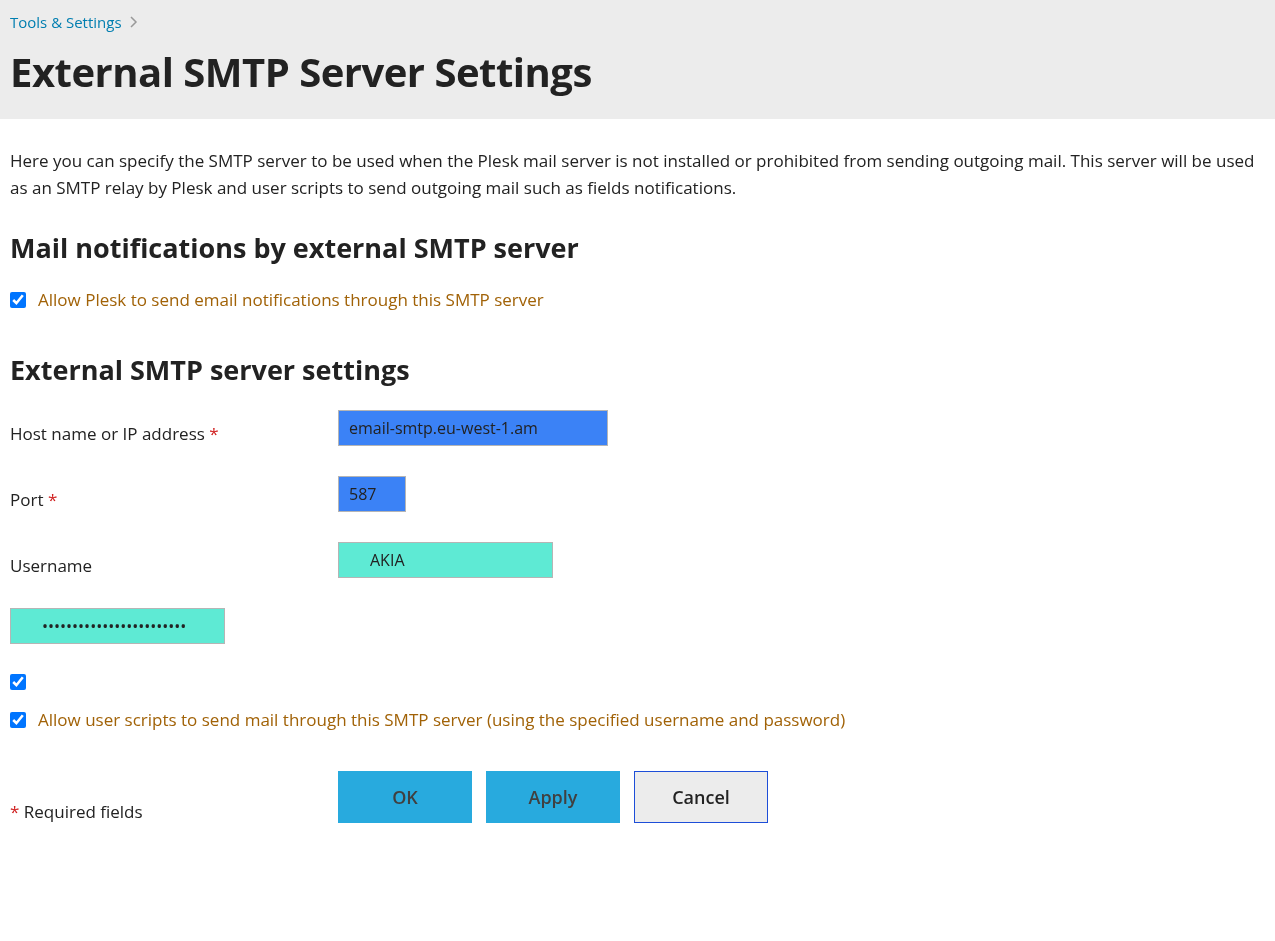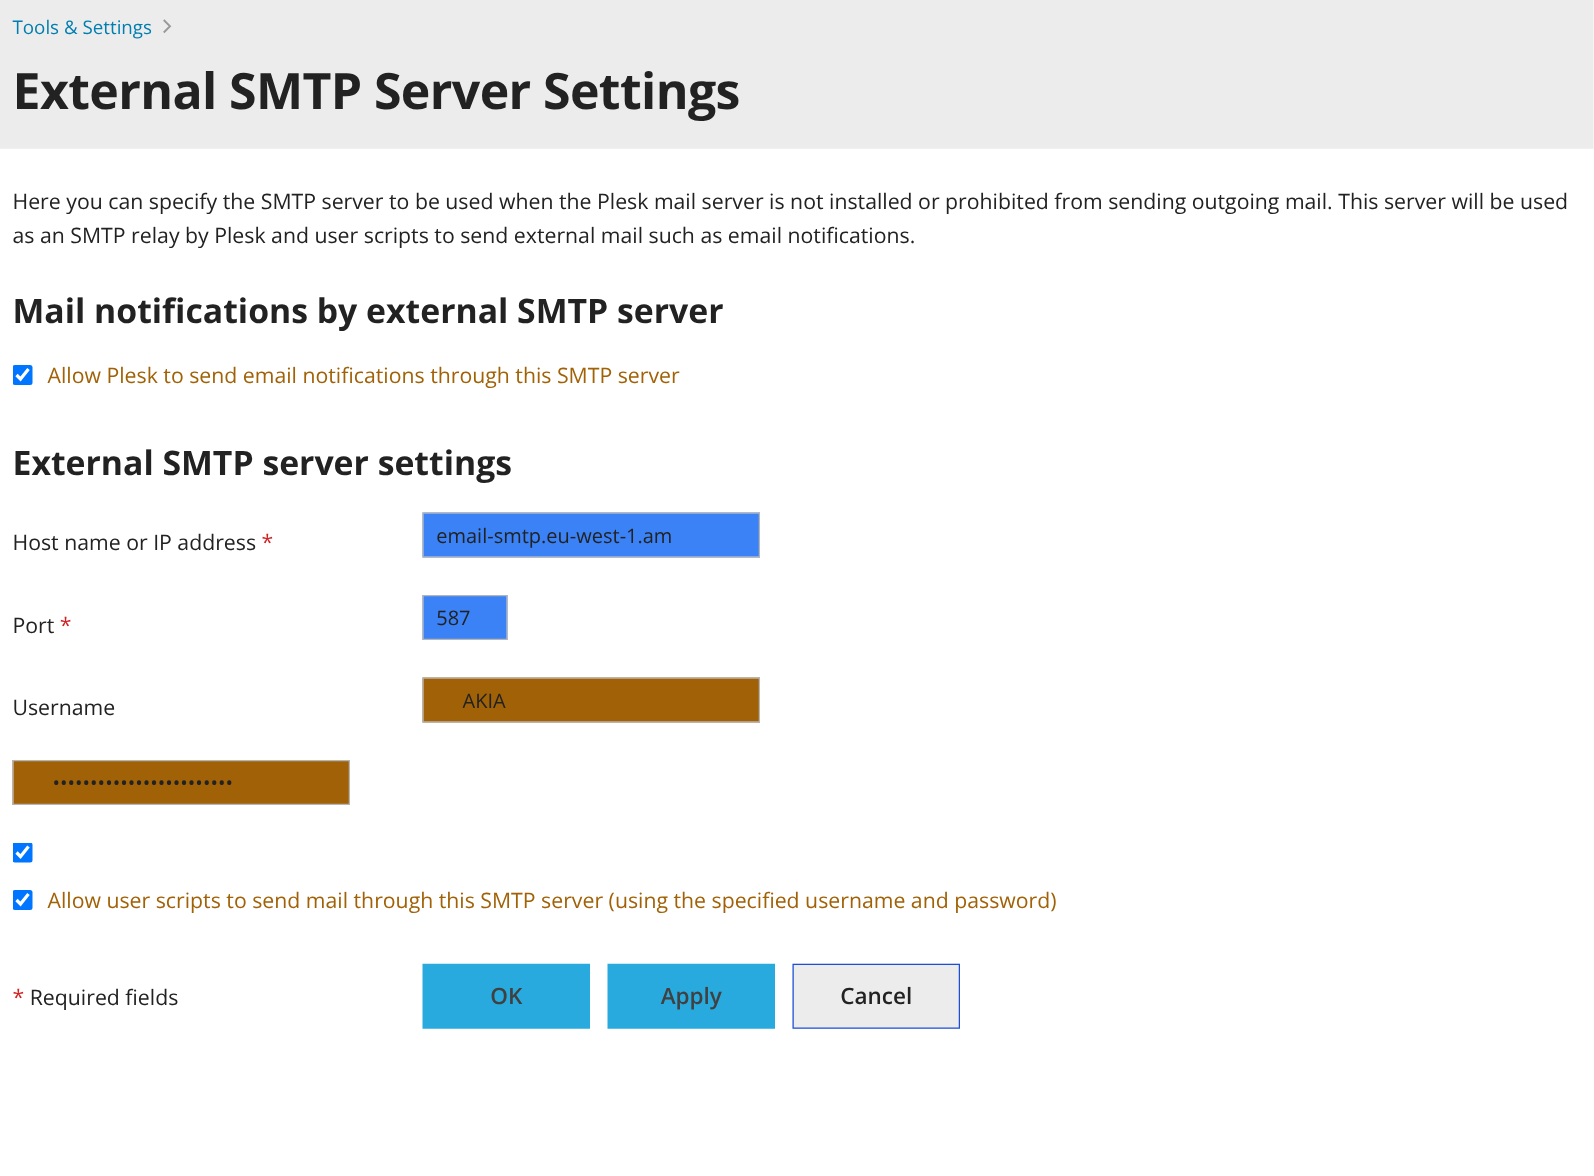--- a/index.html
+++ b/index.html
@@ -96,27 +96,27 @@
       font-family: inherit;
       background: #3b82f6;
     }
     .text-input.wide {
       width: 270px;
     }
     .text-input.narrow {
       width: 68px;
     }
     .text-input.autofill {
-      background: #a16207;
-      width: 270px;
+      background: #5eead4;
+      width: 215px;
       padding-left: 31px;
     }
     .footer-row {
       display: flex;
-      align-items: center;
+      align-items: flex-end;
       margin-top: 40px;
     }
     .required-note {
       width: 328px;
       font-size: 17px;
       flex-shrink: 0;
     }
     .buttons {
       display: flex;
       gap: 14px;
@@ -150,21 +150,21 @@
     <span class="breadcrumb-sep">
       <svg width="8" height="12" viewBox="0 0 8 12">
           <path d="M1 1 L6 6 L1 11" stroke="#999" stroke-width="1.5" fill="none"></path>
         </svg>
     </span>
   </div>
   <h1 class="page-title">External SMTP Server Settings</h1>
 </div>
 
 <div class="content">
-  <p class="description">Here you can specify the SMTP server to be used when the Plesk mail server is not installed or prohibited from sending outgoing mail. This server will be used as an SMTP relay by Plesk and user scripts to send external mail such as email notifications.</p>
+  <p class="description">Here you can specify the SMTP server to be used when the Plesk mail server is not installed or prohibited from sending outgoing mail. This server will be used as an SMTP relay by Plesk and user scripts to send outgoing mail such as fields notifications.</p>
 
   <h2 class="section-title">Mail notifications by external SMTP server</h2>
 
   <div class="checkbox-row">
     <input type="checkbox" checked="" style="">
     <span class="checkbox-label">Allow Plesk to send email notifications through this SMTP server</span>
   </div>
 
   <h2 class="section-title second">External SMTP server settings</h2>
 

